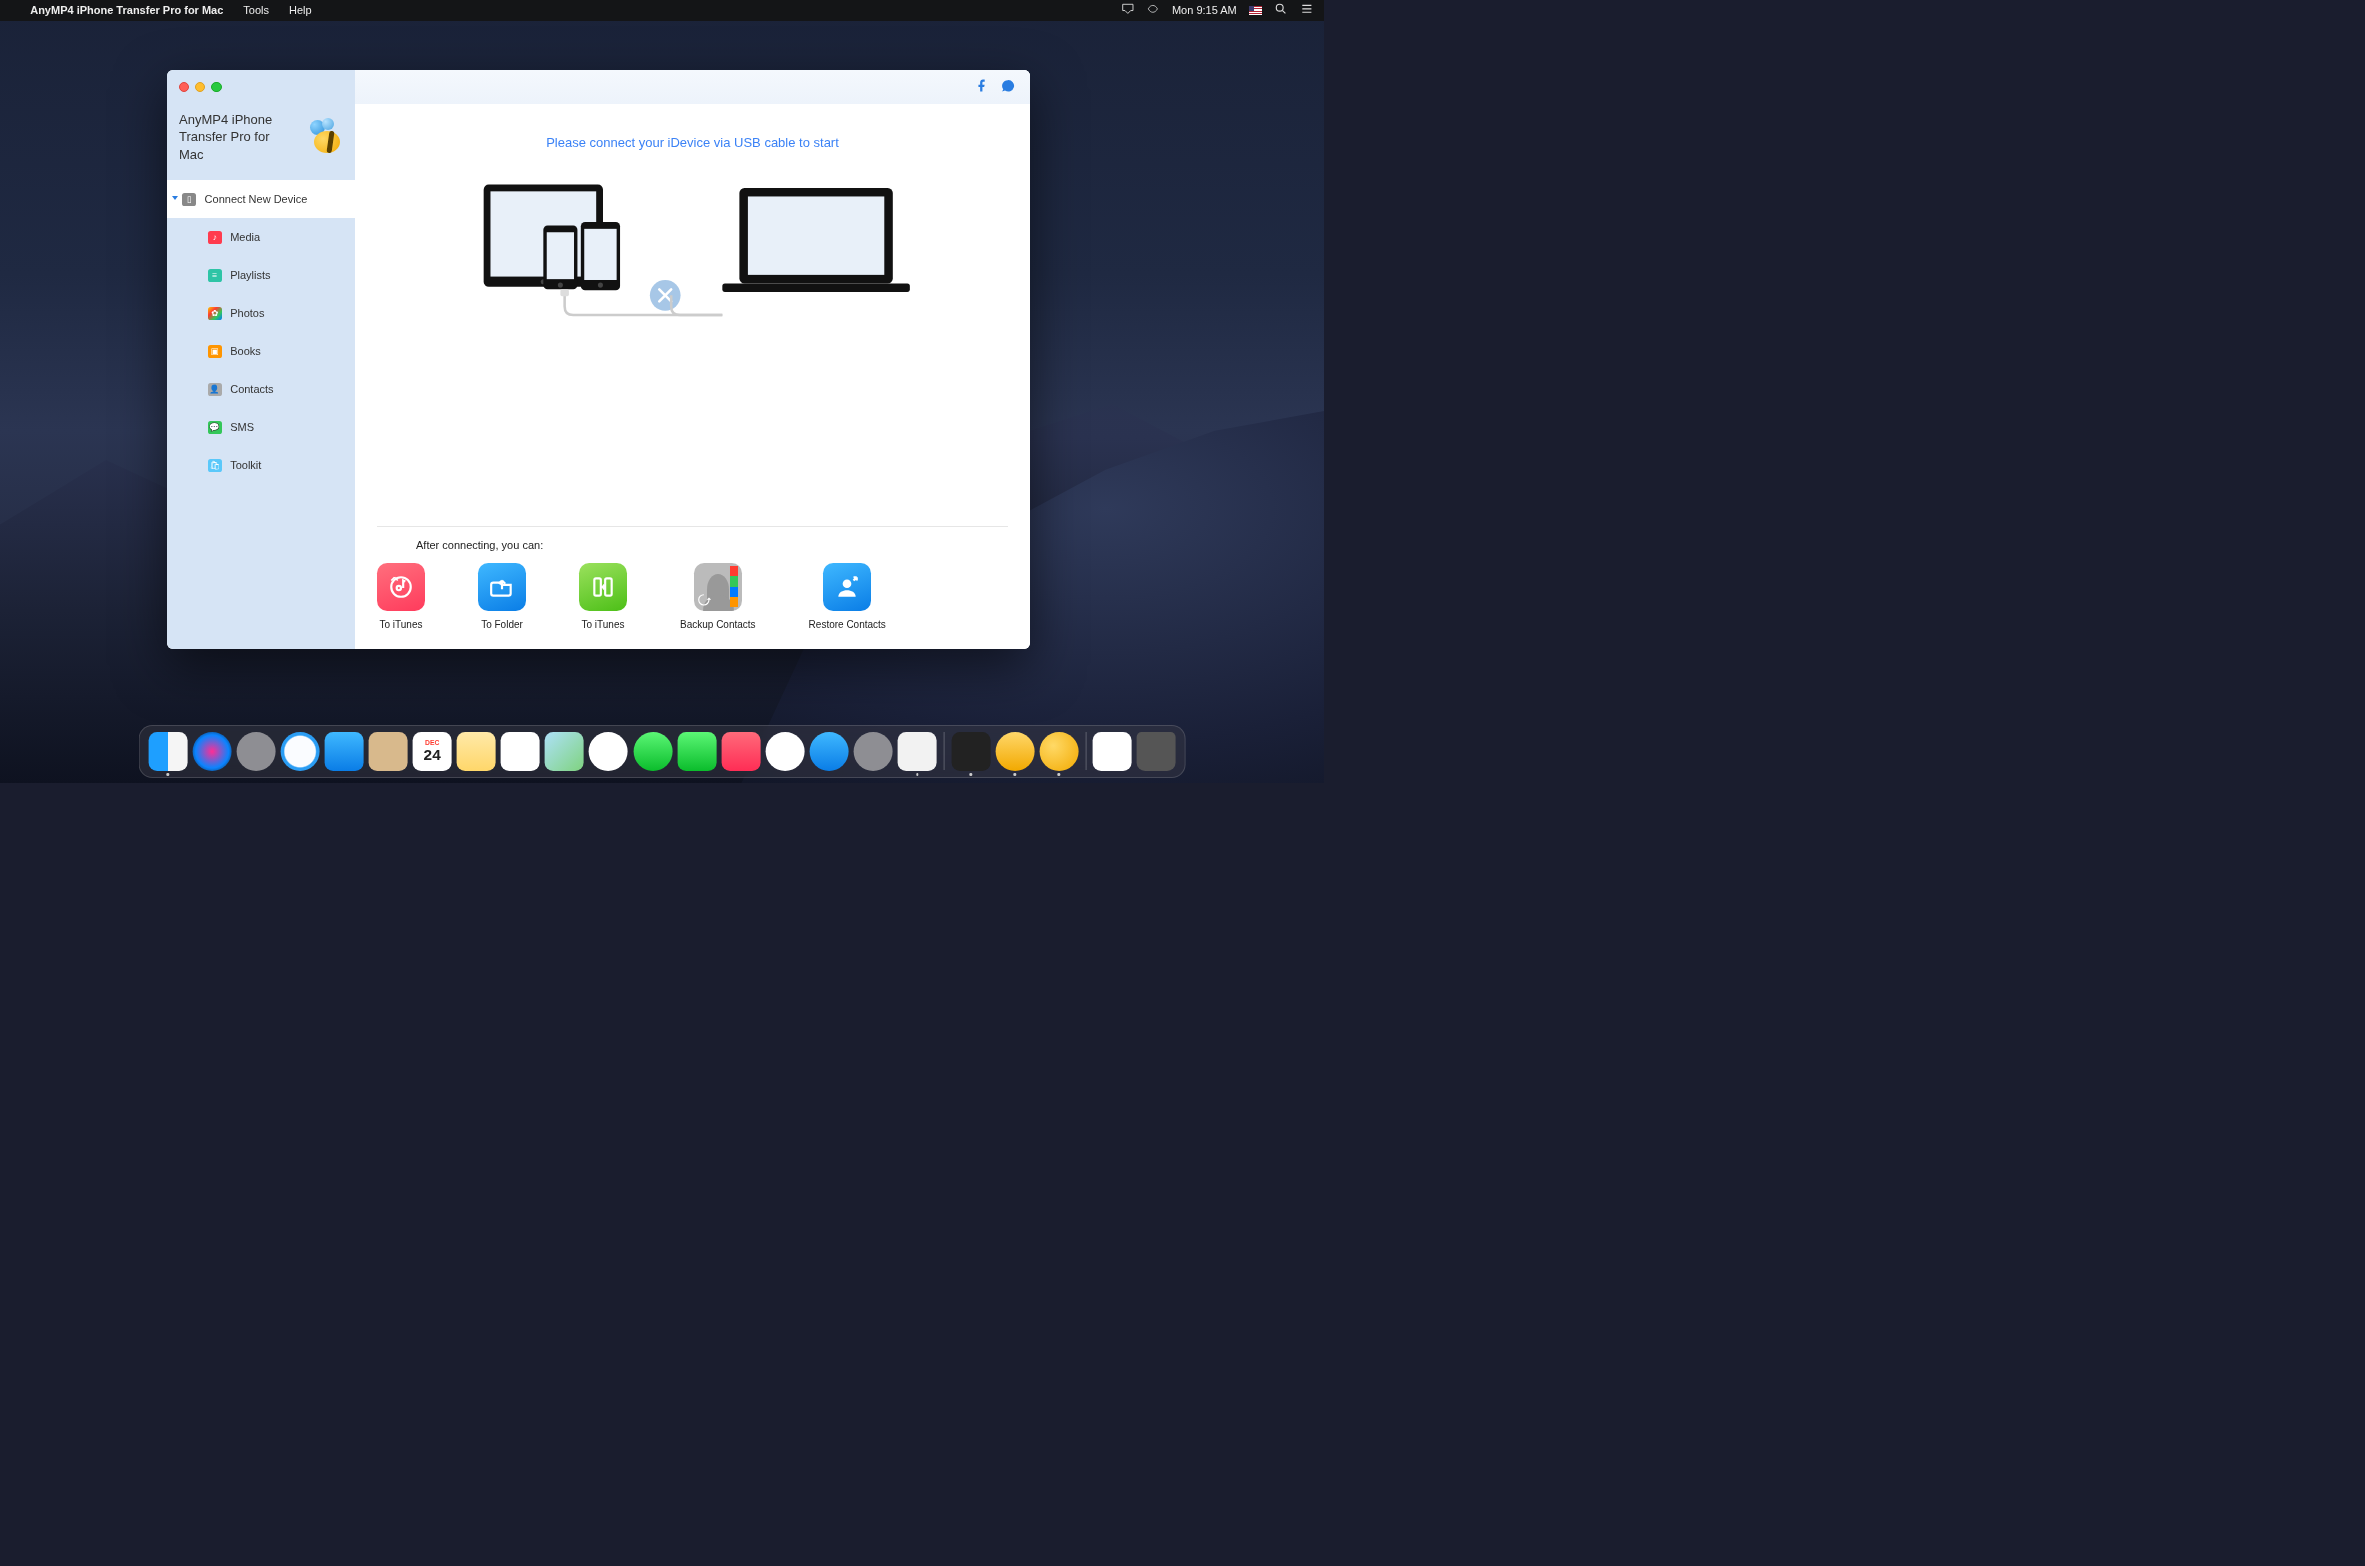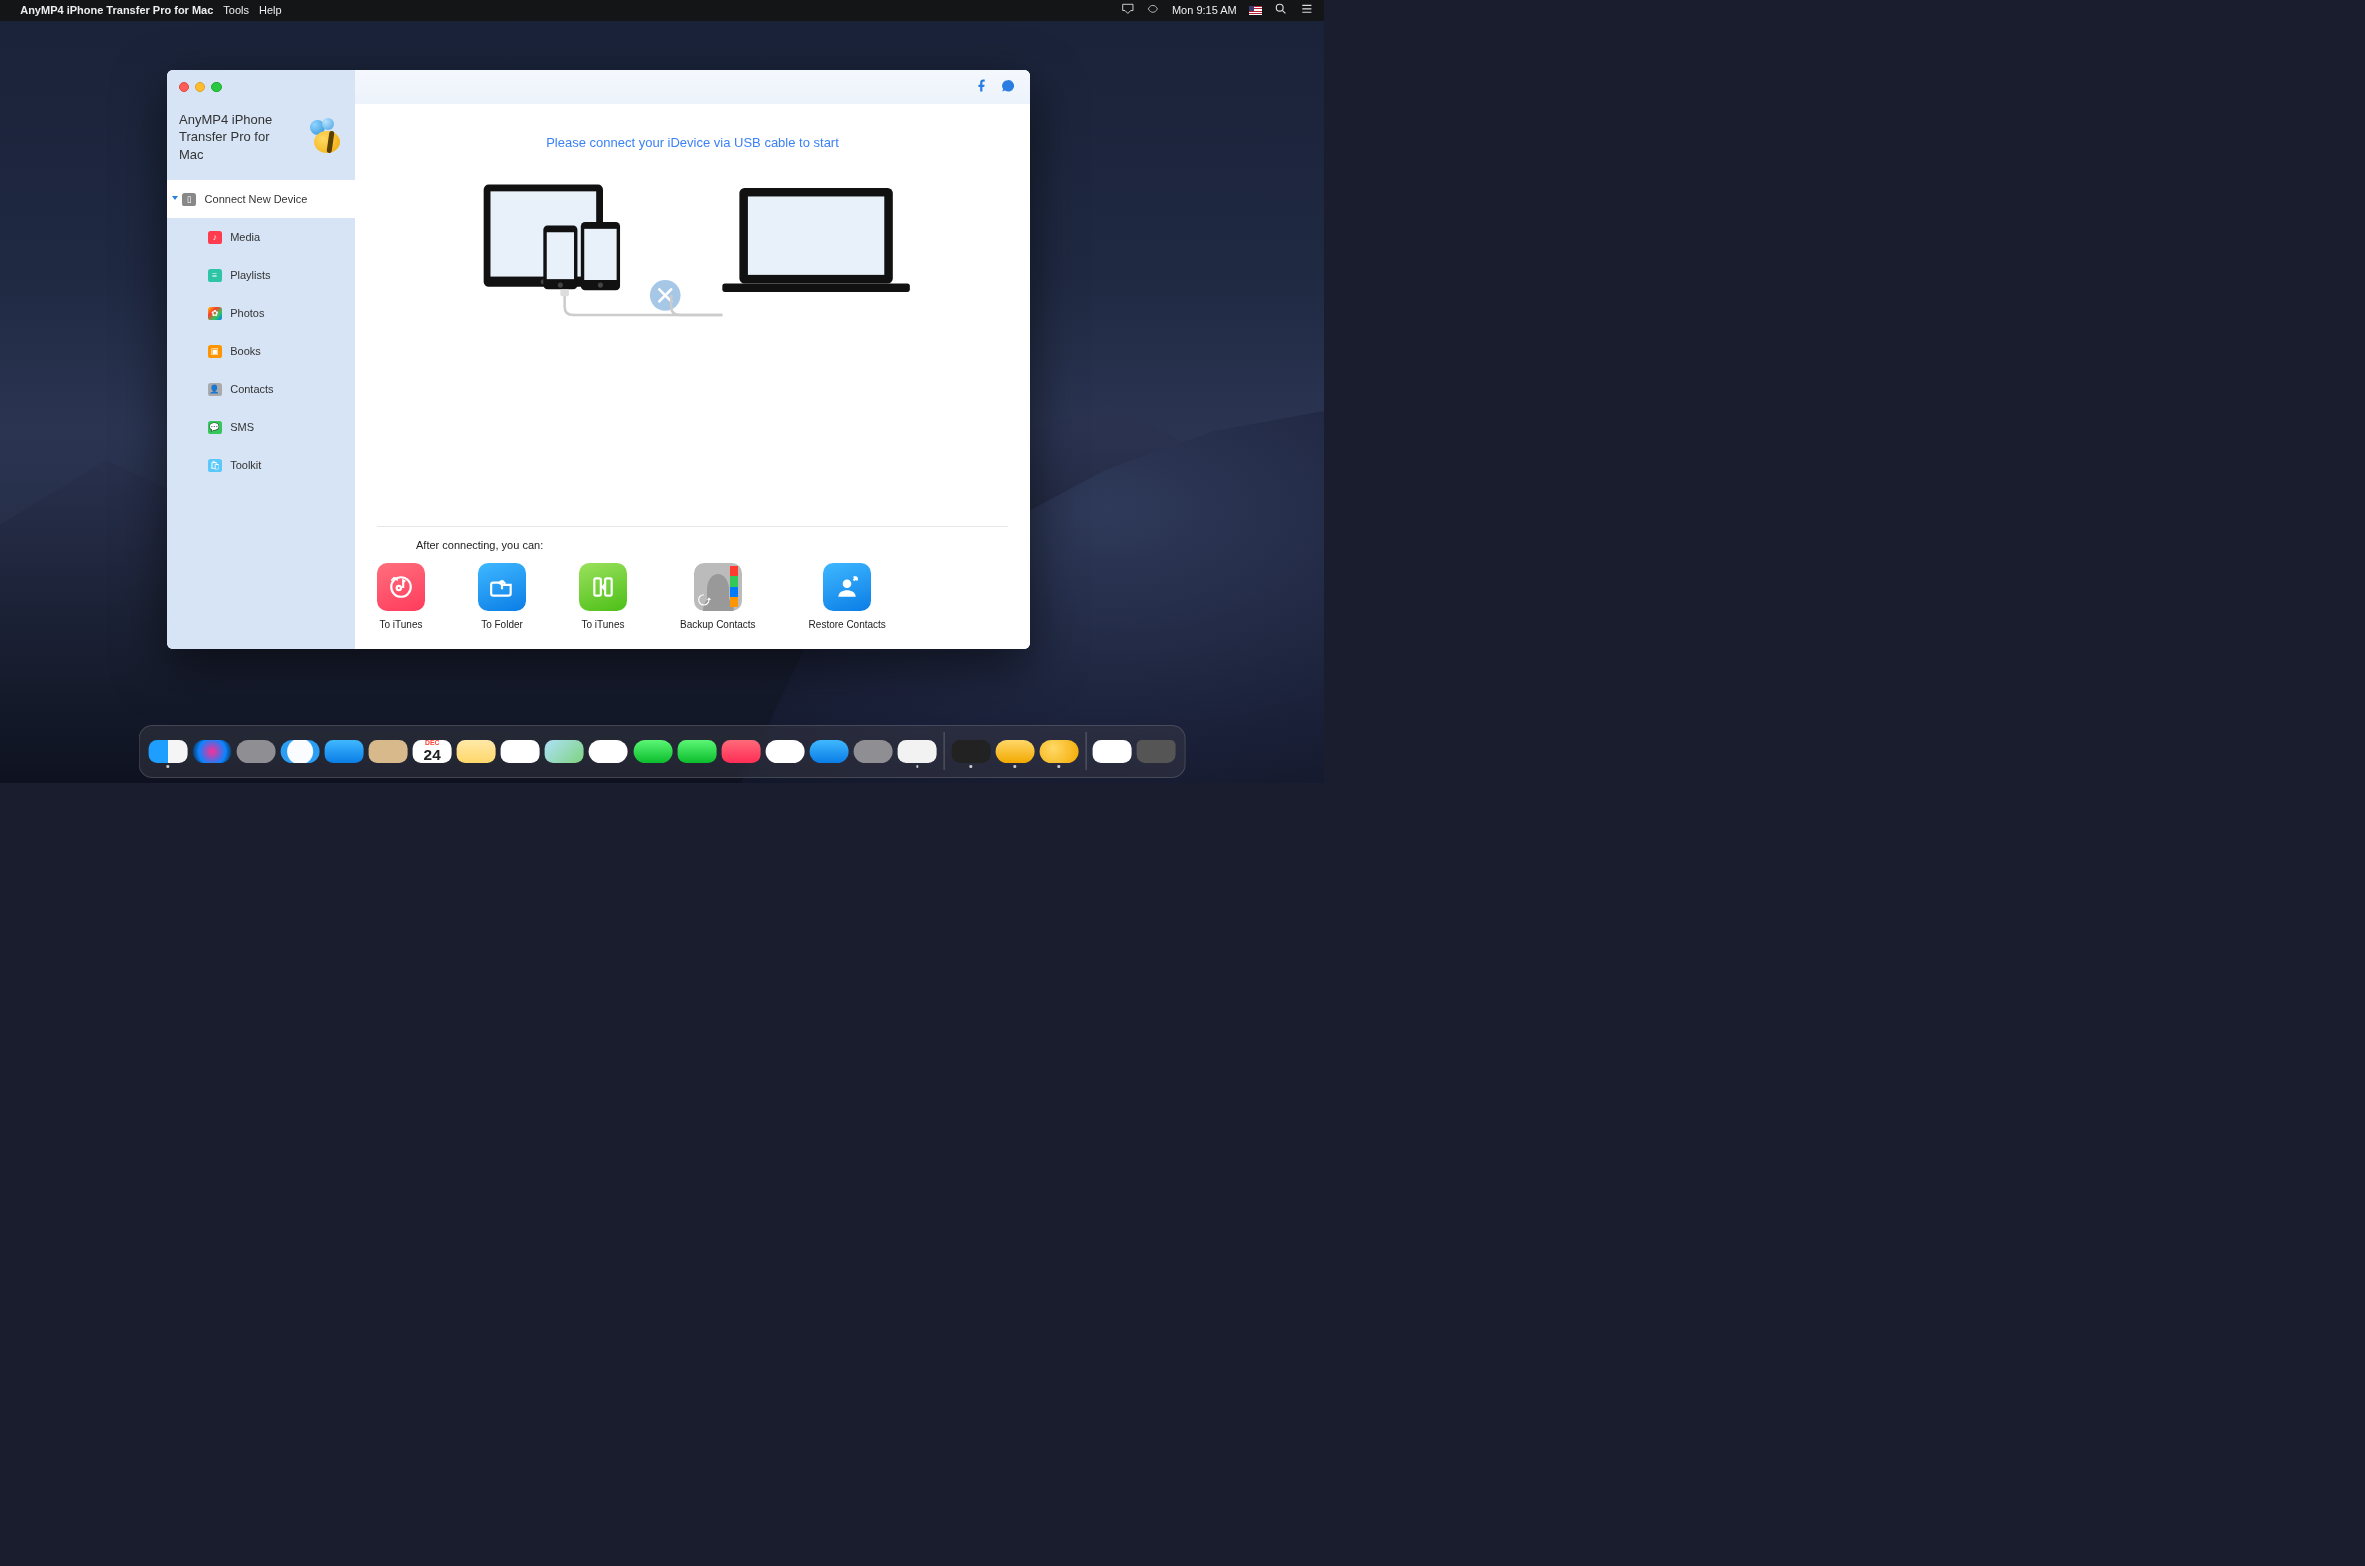--- a/index.html
+++ b/index.html
@@ -5,21 +5,21 @@
 * { margin: 0; padding: 0; box-sizing: border-box; }
 body { font-family: -apple-system, "Helvetica Neue", Arial, sans-serif; width: 1324px; height: 783px; overflow: hidden; background: #1a1d2e; position: relative; }
 
 
 .desktop { position: absolute; inset: 0; background: linear-gradient(180deg, #1a2238 0%, #1f2942 35%, #2b3552 55%, #1a1d2e 100%); }
 .mountains { position: absolute; bottom: 0; left: 0; right: 0; height: 55%; background: linear-gradient(180deg, transparent 0%, #2a3250 20%, #1c2236 60%, #0e1220 100%); clip-path: polygon(0 40%, 8% 25%, 15% 35%, 22% 20%, 30% 30%, 38% 15%, 45% 25%, 52% 10%, 60% 22%, 68% 8%, 76% 20%, 84% 12%, 92% 25%, 100% 15%, 100% 100%, 0 100%); }
 .dune { position: absolute; bottom: 0; right: 0; width: 55%; height: 50%; background: radial-gradient(ellipse at 70% 30%, #2f3a5a 0%, #1a2038 60%, #0e1220 100%); clip-path: polygon(20% 100%, 30% 60%, 50% 40%, 70% 20%, 85% 10%, 100% 5%, 100% 100%); }
 
 
 .menubar { position: absolute; top: 0; left: 0; right: 0; height: 20.5px; background: rgba(20,20,20,0.9); display: flex; align-items: center; color: #eee; font-size: 11px; padding: 0 10.2px; z-index: 10; }
-.menubar .left { display: flex; gap: 10px; align-items: center; }
+.menubar .left { display: flex; gap: 20px; align-items: center; }
 .menubar .right { margin-left: auto; display: flex; gap: 12px; align-items: center; }
 .apple-logo { font-size: 13px; }
 .menubar svg { width: 13.7px; height: 13.7px; fill: #ddd; }
 .flag { width: 13.7px; height: 9.4px; background: linear-gradient(#b22234 0 10%, #fff 10% 20%, #b22234 20% 30%, #fff 30% 40%, #b22234 40% 50%, #fff 50% 60%, #b22234 60% 70%, #fff 70% 80%, #b22234 80% 90%, #fff 90% 100%); position: relative; }
 .flag::before { content: ""; position: absolute; top: 0; left: 0; width: 40%; height: 54%; background: #3c3b6e; }
 
 
 .window { position: absolute; top: 70px; left: 167px; width: 863px; height: 579px; background: #fff; border-radius: 6px; box-shadow: 0 17px 51px rgba(0,0,0,0.55); display: flex; overflow: hidden; }
 .sidebar { width: 188px; background: #d6e4f5; display: flex; flex-direction: column; }
 .titlebar { height: 34px; display: flex; align-items: center; padding-left: 12px; gap: 6px; }
@@ -70,21 +70,21 @@
 .ai-backup { background: #bbb; position: relative; overflow: hidden; }
 .ai-restore { background: linear-gradient(160deg,#3fb8ff,#0a7de6); }
 .action-icon svg { width: 26px; height: 26px; fill: #fff; }
 .ai-backup .stripes { position: absolute; right: 3.4px; top: 3.4px; bottom: 3.4px; width: 8.5px; display:flex; flex-direction:column; }
 .ai-backup .stripes div { flex:1; }
 .ai-backup .silhouette { width: 22px; height: 26px; background: #999; border-radius: 50% 50% 0 0 / 60% 60% 0 0; position: relative; }
 .ai-backup .silhouette::after { content:""; position:absolute; bottom:-12px; left:-4.3px; width:31px; height:17px; background:#999; border-radius: 15.4px 15.4px 0 0; }
 
 
 .dock { position: absolute; bottom: 5.1px; left: 50%; transform: translateX(-50%); height: 53px; padding: 5.1px 8.5px; background: rgba(60,60,70,0.45); border: 0.9px solid rgba(255,255,255,0.15); border-radius: 13.7px; display: flex; align-items: center; gap: 5.1px; backdrop-filter: blur(6.8px); }
-.dock-icon { width: 39px; height: 23px; border-radius: 8.5px; position: relative; }
+.dock-icon { width: 39px; height: 39px; border-radius: 8.5px; position: relative; }
 .dock-sep { width: 0.9px; height: 38px; background: rgba(255,255,255,0.25); margin: 0 1.7px; }
 .dock-dot { position: absolute; bottom: -5.1px; left: 50%; transform: translateX(-50%); width: 2.6px; height: 2.6px; border-radius: 50%; background: #ccc; }
 .di-finder { background: linear-gradient(90deg,#1e9fff 50%,#f5f5f5 50%); }
 .di-siri { background: radial-gradient(circle at 50% 50%, #ff2d95, #0a84ff 60%, #111 100%); border-radius: 19.6px; }
 .di-launchpad { background: #8e8e93; border-radius: 19.6px; }
 .di-safari { background: radial-gradient(circle,#fafcff 55%,#2a9df4 60%); border-radius:19.6px; }
 .di-mail { background: linear-gradient(#3fb8ff,#0a7de6); }
 .di-contacts { background: #d8b98c; }
 .di-calendar { background: #fff; display:flex; flex-direction:column; align-items:center; justify-content:center; font-size:6.8px; font-weight:600; }
 .di-calendar .mon { color:#ff3b30; line-height:1; font-size:6.8px; }

